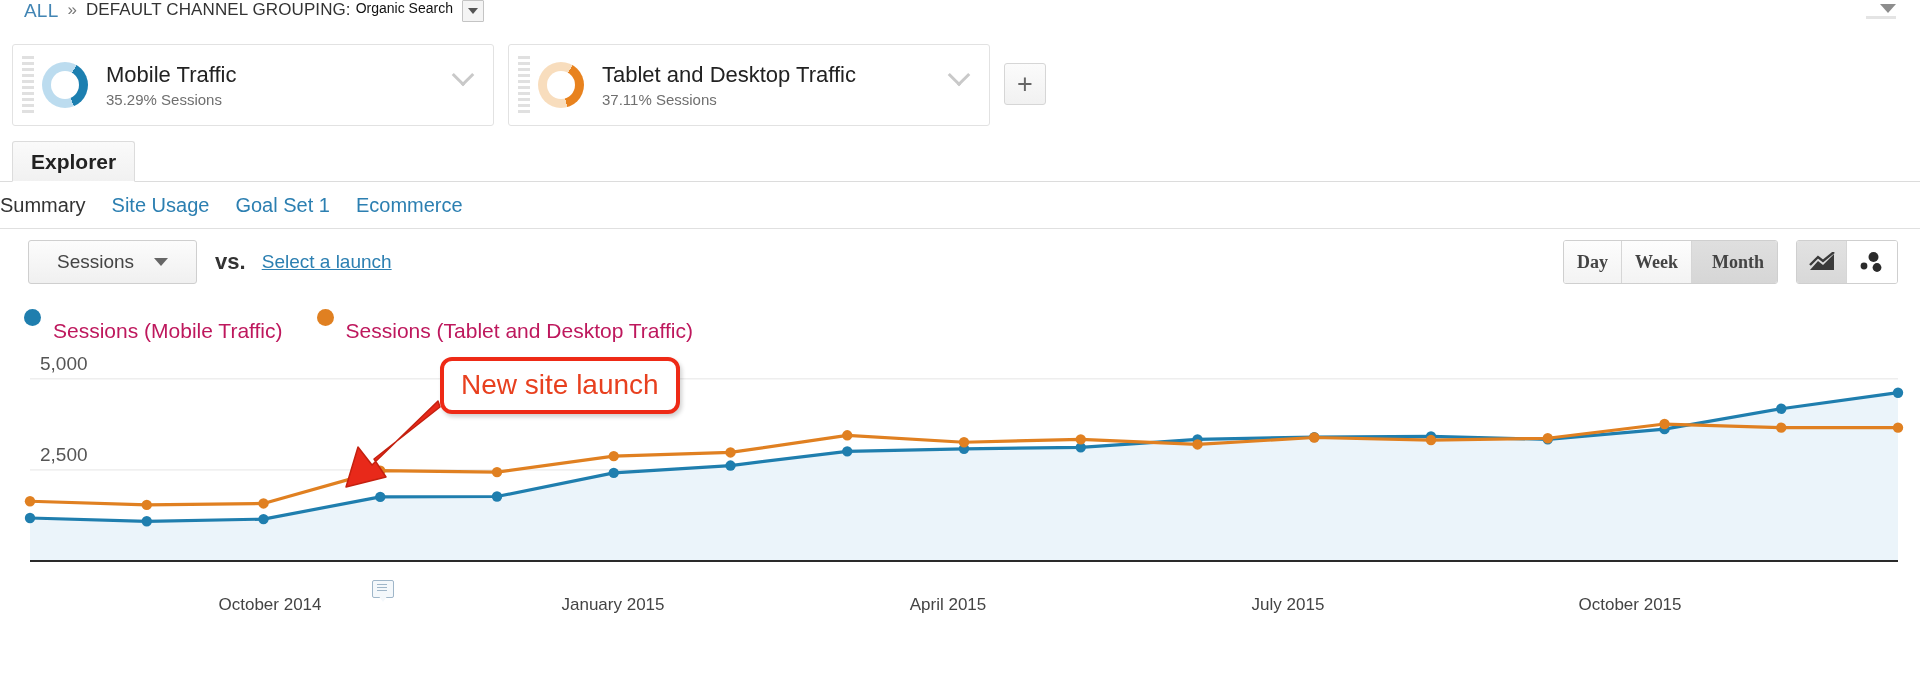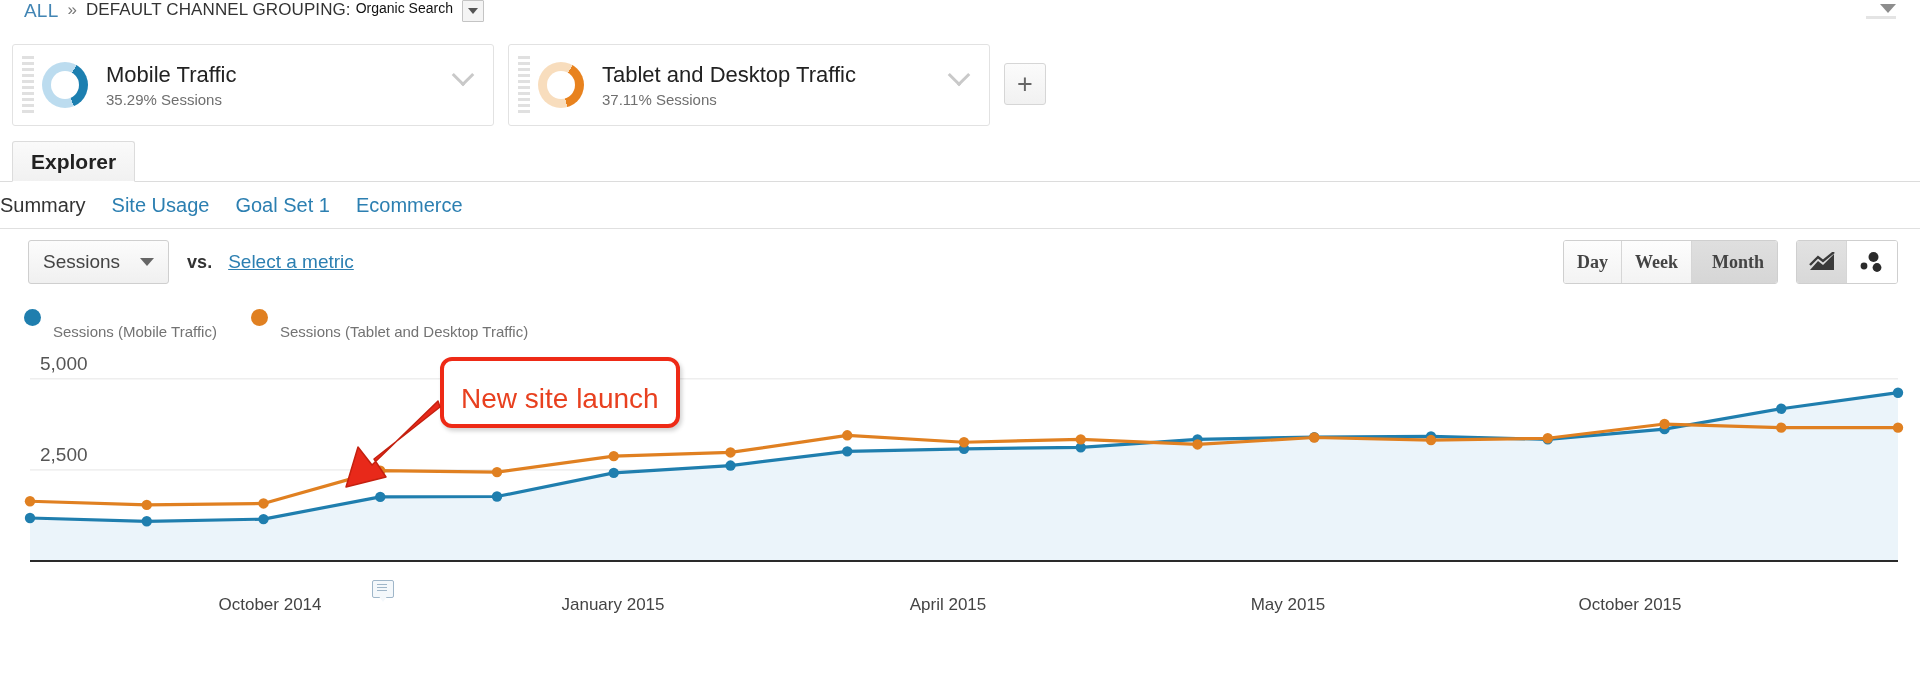--- a/index.html
+++ b/index.html
@@ -222,34 +222,34 @@
     padding: 0 22px 0 28px;
     position: relative;
   }
   .selbtn {
     border: 1px solid #cfcfcf;
     border-radius: 3px;
     background: linear-gradient(#fcfcfc, #f0f0f0);
     height: 44px;
     display: flex;
     align-items: center;
-    padding: 0 14px;
+    padding: 0 28px;
     font-size: 19px;
     color: #444;
     box-sizing: border-box;
   }
   .selbtn .carr {
     margin-left: 20px;
     width: 0; height: 0;
     border-left: 7px solid transparent;
     border-right: 7px solid transparent;
     border-top: 8px solid #666;
   }
   .vs {
-    font-size: 18px;
+    font-size: 22px;
     font-weight: bold;
     color: #333;
     margin: 0 16px 0 18px;
   }
   .selmetric {
     font-size: 19px;
     color: #2c7fb1;
   }
   .rightctl {
     position: absolute;
@@ -305,38 +305,38 @@
 
   
   .legend {
     display: flex;
     align-items: center;
     padding-left: 24px;
     height: 44px;
   }
   .lg-item { display: flex; align-items: center; margin-right: 34px; }
   .lg-dot { width: 17px; height: 17px; border-radius: 50%; margin-right: 12px; }
-  .lg-txt { font-size: 15px; color: #737373; margin-top: 28px; }
+  .lg-txt { font-size: 21px; color: #be185d; margin-top: 28px; }
 
   
   .chartwrap {
     position: relative;
     height: 250px;
     margin: 0 0 0 0;
   }
   .chartwrap svg { display: block; }
 
   .annot {
     position: absolute;
     left: 440px;
     top: 18px;
     border: 4px solid #ee2a16;
     border-radius: 12px;
     background: #fff;
-    padding: 22px 17px 9px 17px;
+    padding: 8px 17px 9px 17px;
     font-size: 28px;
     color: #e8401f;
     box-shadow: 2px 3px 4px rgba(0,0,0,.18);
     white-space: nowrap;
   }
 
   .xaxis {
     position: relative;
     height: 40px;
   }
@@ -425,21 +425,21 @@
   <a href="#">Goal Set 1</a>
   <a href="#">Ecommerce</a>
 </div>
 
 <div class="metricbar">
   <div class="selbtn">
     <span>Sessions</span>
     <span class="carr"></span>
   </div>
   <span class="vs">vs.</span>
-  <a href="#" class="selmetric">Select a metric</a>
+  <a href="#" class="selmetric">Select a launch</a>
 
   <div class="rightctl">
     <div class="seg-group">
       <div>Day</div>
       <div>Week</div>
       <div class="on">Month</div>
     </div>
     <div class="icon-group">
       <div class="on">
         <svg width="26" height="20" viewBox="0 0 26 20" aria-hidden="true">
@@ -523,18 +523,18 @@
     <g transform="translate(0,0)">
       <polygon points="108,6 42,70 28,52 16,92 56,82 44,64 110,12" fill="#e8291a" stroke="#c4200f" stroke-width="1.5" stroke-linejoin="round"></polygon>
     </g>
   </svg>
 </div>
 
 <div class="xaxis">
   <span class="xlab" style="left:270px">October 2014</span>
   <span class="xlab" style="left:613px">January 2015</span>
   <span class="xlab" style="left:948px">April 2015</span>
-  <span class="xlab" style="left:1288px">May 2015</span>
+  <span class="xlab" style="left:1288px">July 2015</span>
   <span class="xlab" style="left:1630px">October 2015</span>
   <span class="annot-marker" style="left:383px">
       <i></i>
     </span>
 </div>
 
 </body></html>

